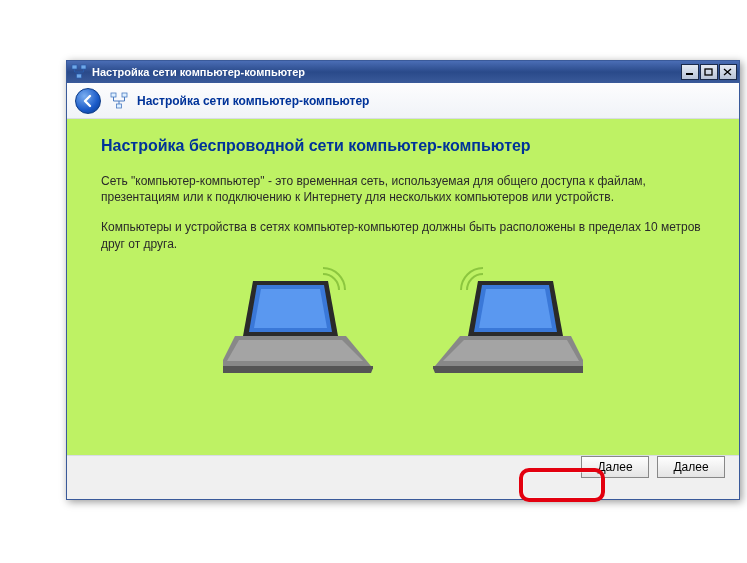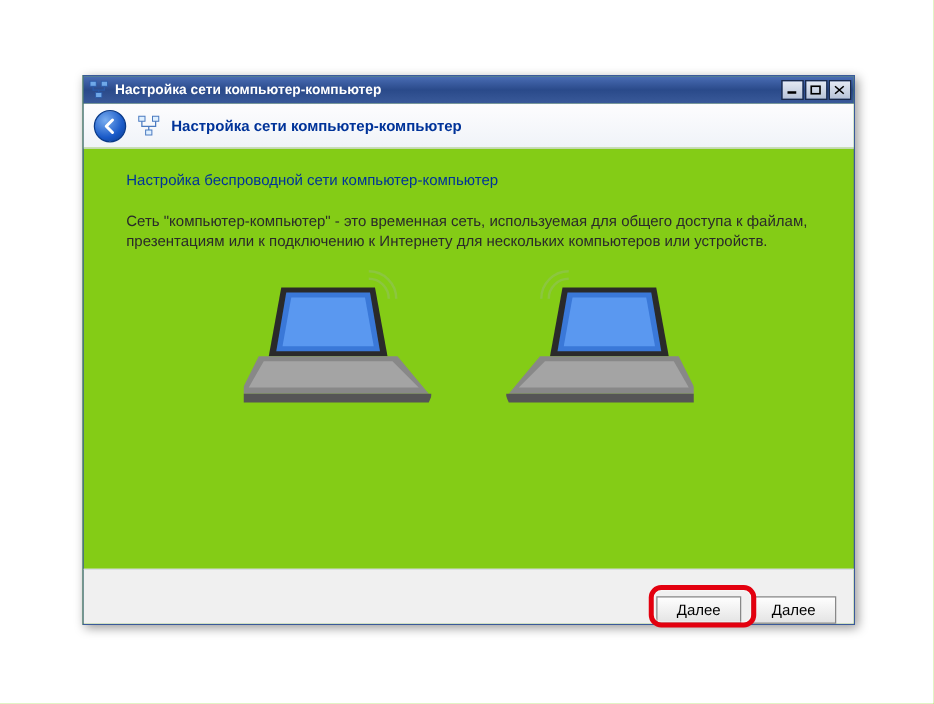--- a/index.html
+++ b/index.html
@@ -10,25 +10,25 @@
     height: 563px;
     font-family: "Segoe UI", Tahoma, sans-serif;
     font-size: 12px;
     background: #fff;
     position: relative;
   }
   .window {
     position: absolute;
     left: 66px;
     top: 60px;
-    width: 618px;
+    width: 674px;
     height: 440px;
     border: 1px solid #3a5a9a;
     box-shadow: 2px 2px 8px rgba(0,0,0,0.4);
-    background: #84cc16;
+    background: #bef264;
     display: flex;
     flex-direction: column;
   }
   .titlebar {
     height: 22px;
     background: linear-gradient(to bottom, #4a6db5 0%, #2a4a8a 50%, #3a5a9a 100%);
     display: flex;
     align-items: center;
     padding: 0 2px 0 4px;
     color: #fff;
@@ -68,42 +68,42 @@
   }
   .net-icon { width:20px; height:20px; display:inline-block; }
   .header-title { color:#003399; font-size: 12px; font-weight: bold; }
   .content {
     flex: 1;
     padding: 18px 34px 6px 34px;
     color: #2a2a2a;
     overflow: hidden;
   }
   .content h1 {
-    font-size: 12px;
-    font-weight: normal;
+    font-size: 16px;
+    font-weight: bold;
     color: #003399;
     margin: 0 0 18px 0;
   }
   .content p {
     margin: 0 0 14px 0;
     line-height: 1.35;
     font-size: 12px;
   }
   .illus {
     display:flex;
     justify-content:center;
     gap: 60px;
     margin-top: 8px;
   }
   .footer {
     height: 44px;
     border-top: 1px solid #d8dce4;
     background: #f0f0f0;
     display:flex;
-    align-items:flex-end;
+    align-items:flex-start;
     justify-content:flex-end;
     padding: 0 14px;
     gap: 8px;
   }
   .btn {
     height: 22px;
     min-width: 68px;
     padding: 0 12px;
     border: 1px solid #888;
     background: linear-gradient(#fefefe,#e4e4e4);
@@ -166,20 +166,21 @@
         <rect x="7.5" y="13" width="5" height="4" fill="#dff0ff" stroke="#4a7ac0" stroke-width="0.8"></rect>
         <path d="M4.5 6 V10 H15.5 V6 M10 10 V13" stroke="#4a7ac0" stroke-width="1" fill="none"></path>
       </svg>
     </span>
     <span class="header-title">Настройка сети компьютер-компьютер</span>
   </div>
 
   <div class="content">
     <h1>Настройка беспроводной сети компьютер-компьютер</h1>
     <p>Сеть "компьютер-компьютер" - это временная сеть, используемая для общего доступа к файлам, презентациям или к подключению к Интернету для нескольких компьютеров или устройств.</p>
+    <p>Компьютеры и устройства в сетях компьютер-компьютер должны быть расположены в пределах 10 метров друг от друга.</p>
 
     <div class="illus">
       <span>
         <svg width="150" height="110" viewBox="0 0 150 110">
           <path d="M100 8 A16 16 0 0 1 116 24" stroke="#8cc63f" stroke-width="2" fill="none"></path>
           <path d="M100 2 A22 22 0 0 1 122 24" stroke="#8cc63f" stroke-width="2" fill="none"></path>
           <g transform="translate(20,15)">
             <polygon points="10,0 85,0 95,55 0,55" fill="#2a2a2a"></polygon>
             <polygon points="14,4 81,4 89,51 6,51" fill="#3a78d8"></polygon>
             <polygon points="18,8 77,8 84,47 11,47" fill="#5a98f0"></polygon>

